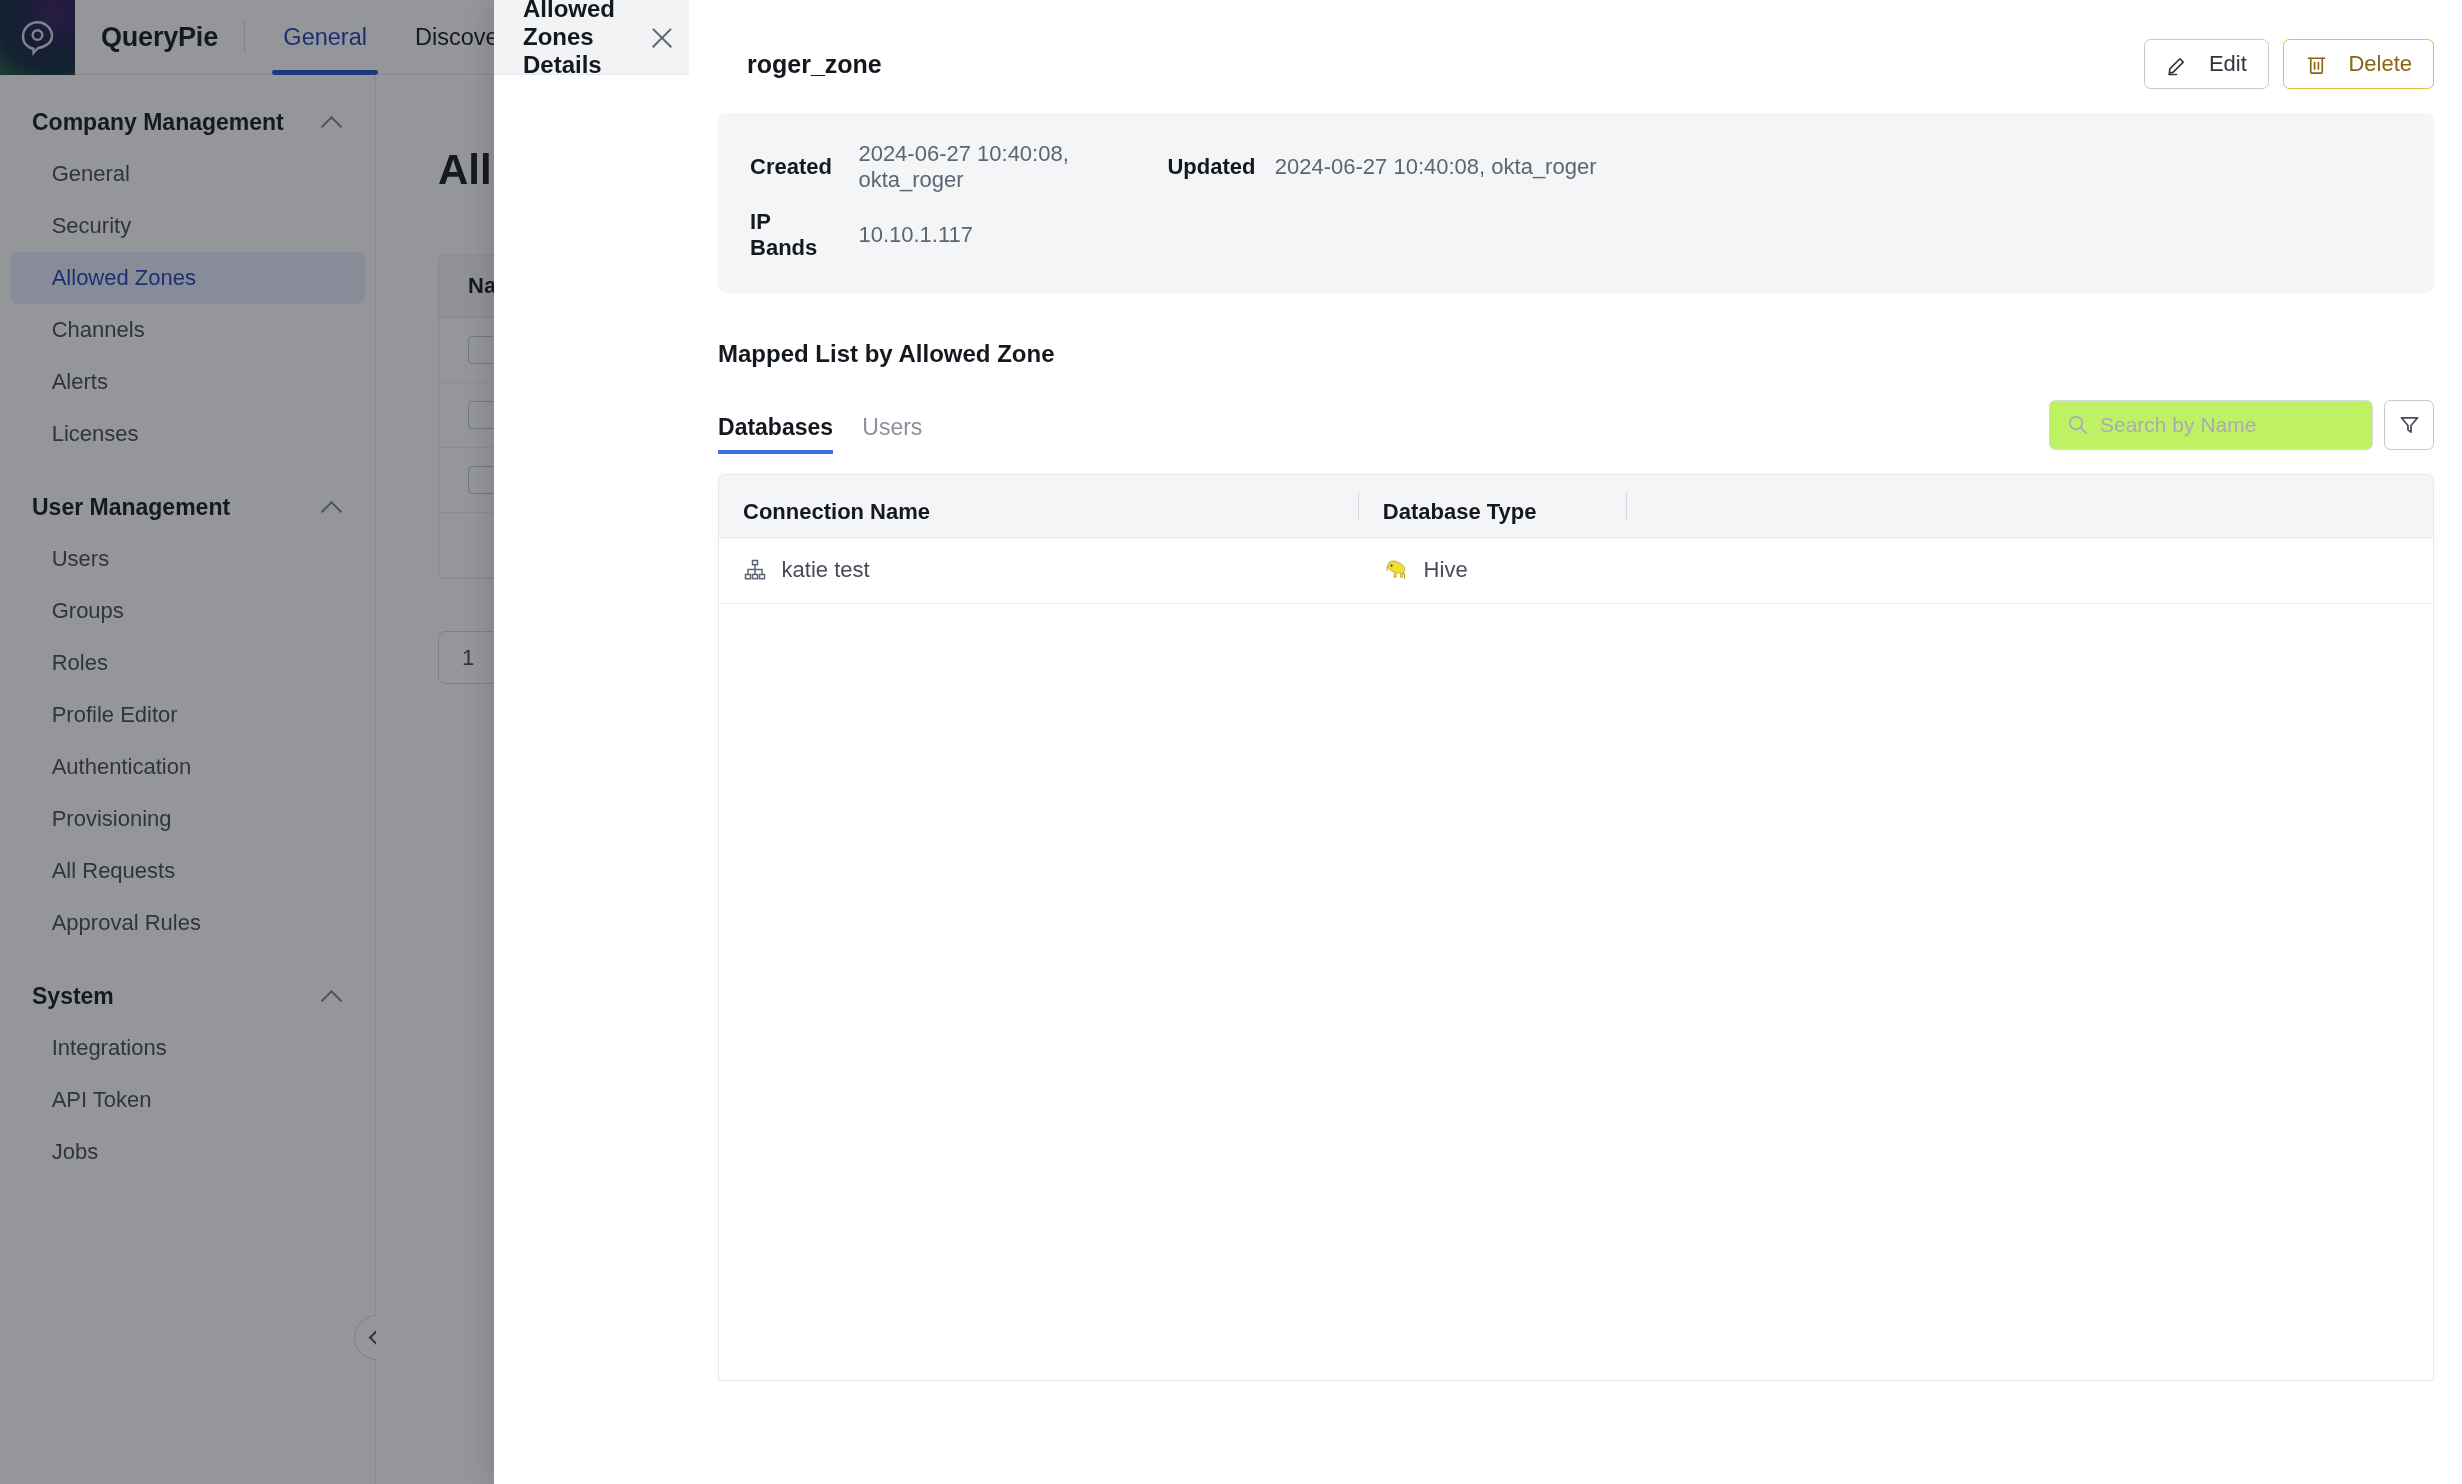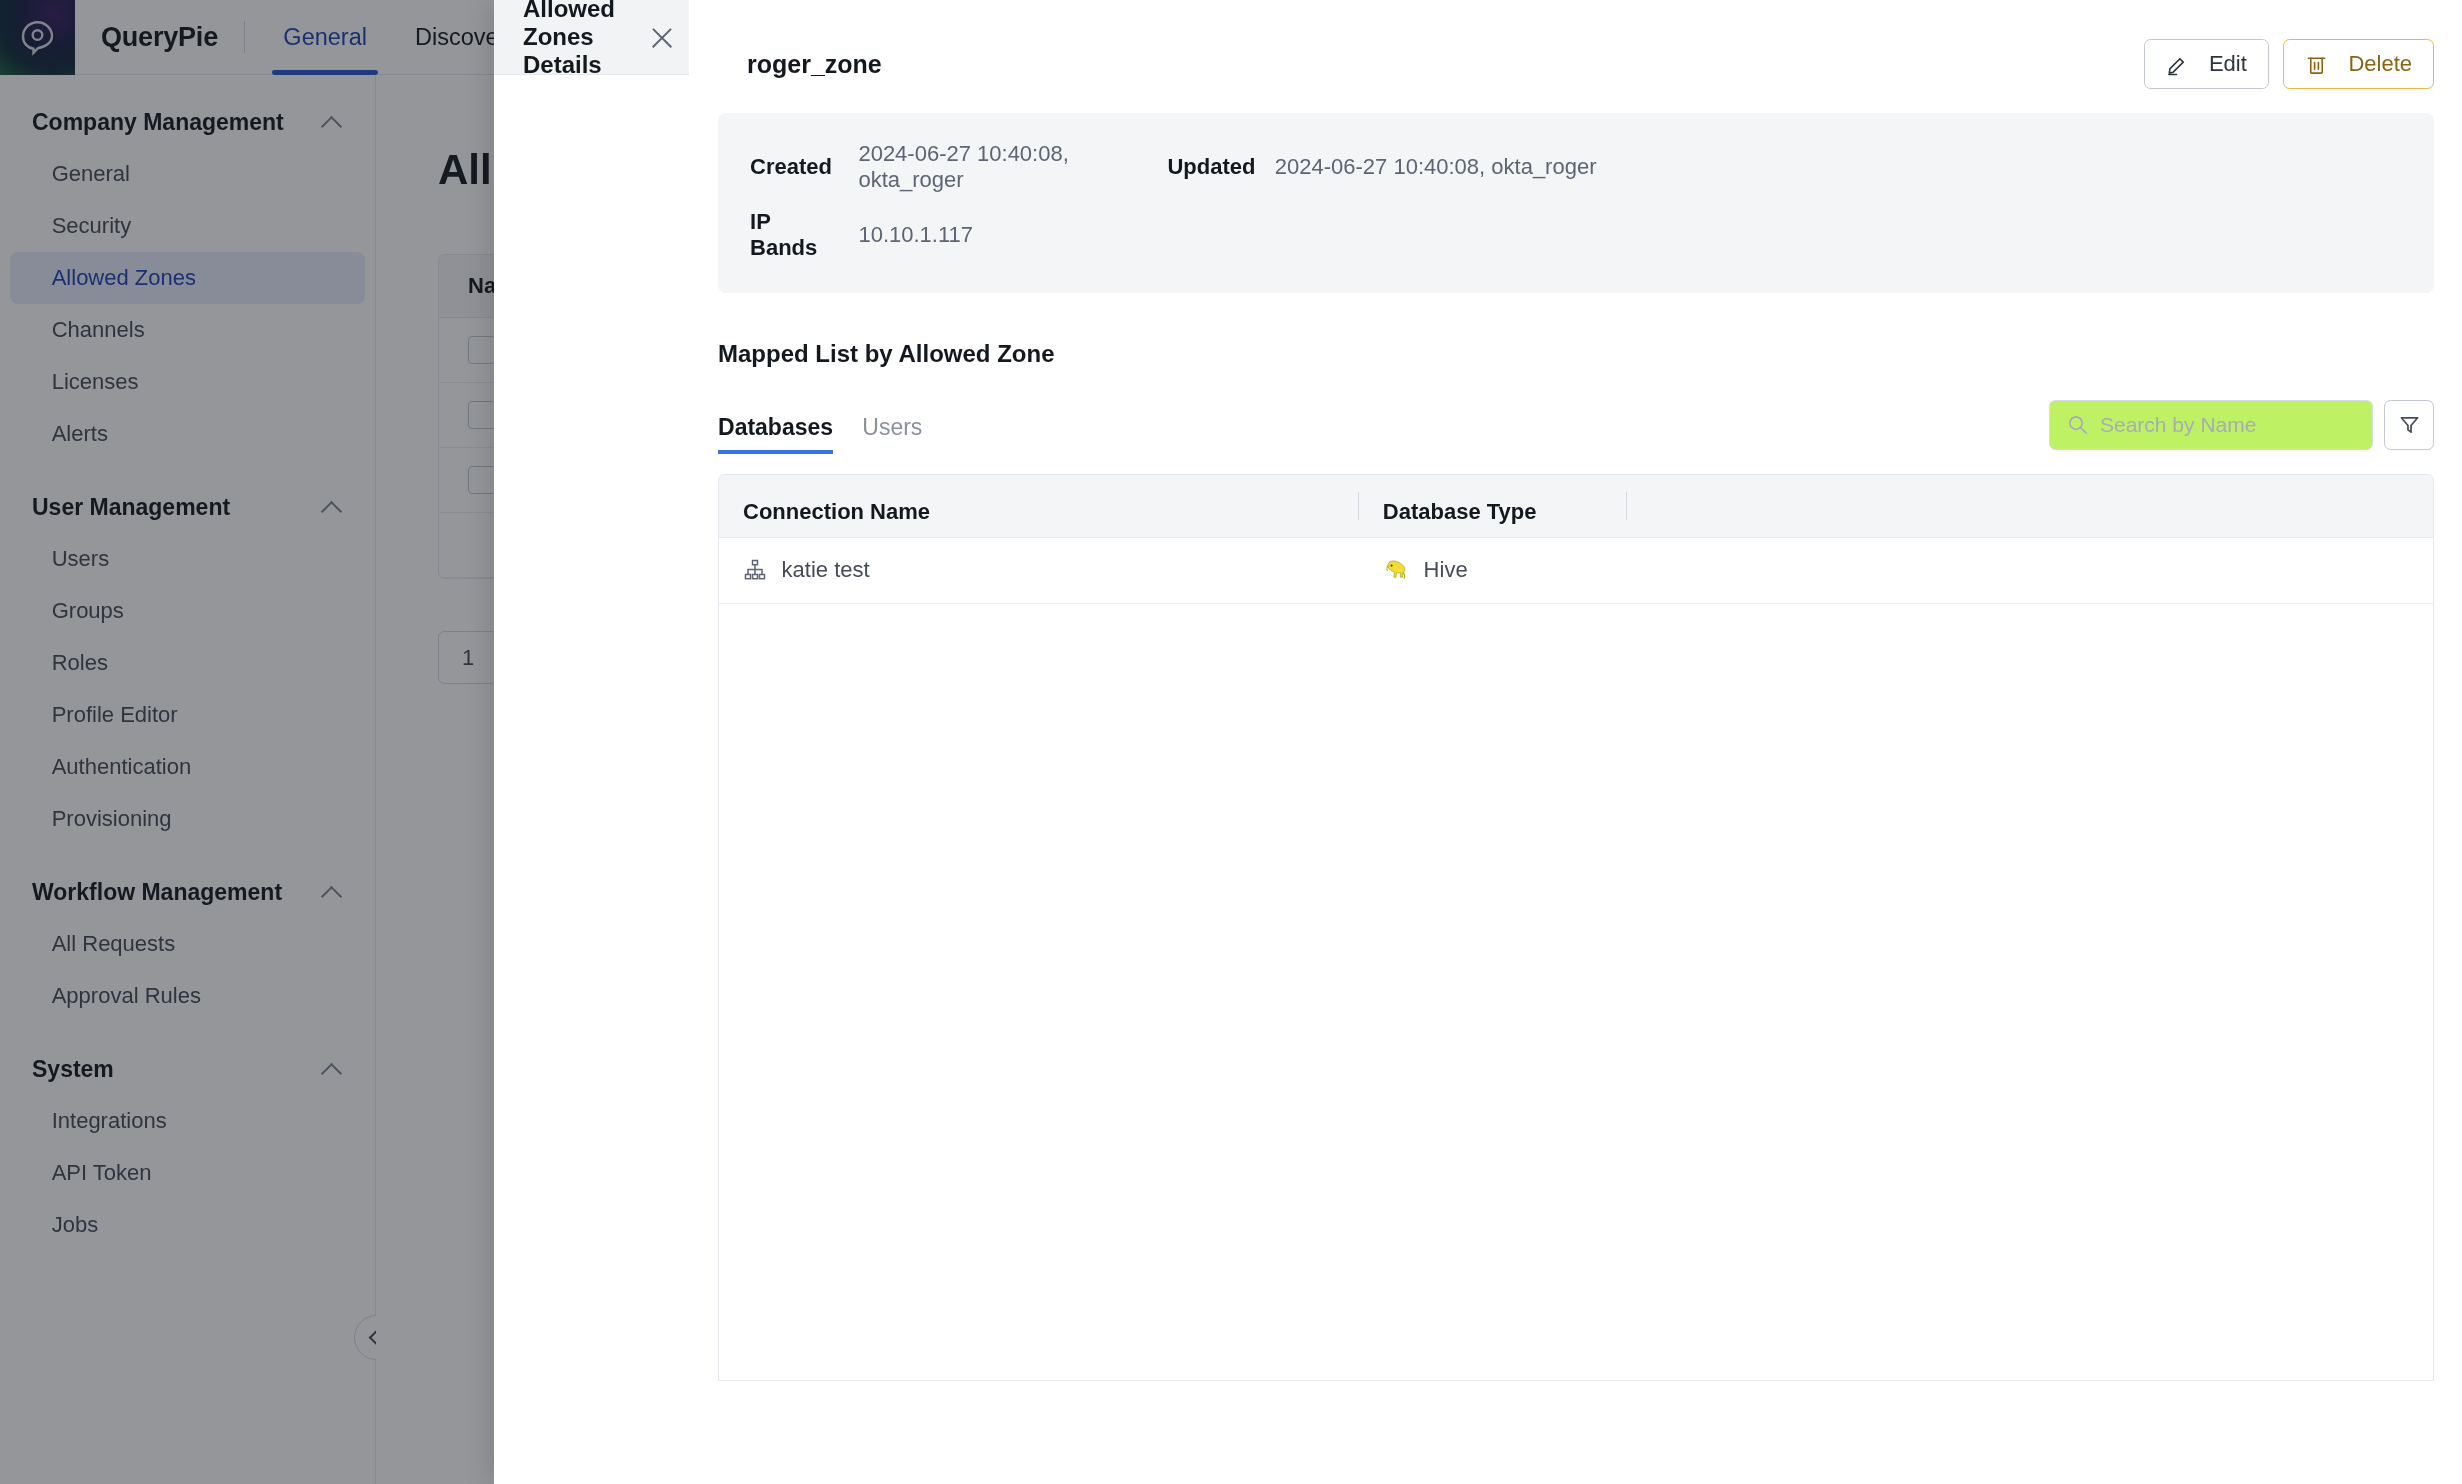--- a/index.html
+++ b/index.html
@@ -238,24 +238,24 @@
       <div class="side-item">
           <span>Security</span>
         </div>
       <div class="side-item active">
           <span>Allowed Zones</span>
         </div>
       <div class="side-item">
           <span>Channels</span>
         </div>
       <div class="side-item">
+          <span>Alerts</span>
+        </div>
+      <div class="side-item">
           <span>Licenses</span>
-        </div>
-      <div class="side-item">
-          <span>Alerts</span>
         </div>
 
       <div class="side-group-head">
         <span class="txt">User Management</span>
         <span class="chev-up"></span>
       </div>
       <div class="side-item">
           <span>Users</span>
         </div>
       <div class="side-item">
@@ -267,24 +267,20 @@
       <div class="side-item">
           <span>Profile Editor</span>
         </div>
       <div class="side-item">
           <span>Authentication</span>
         </div>
       <div class="side-item">
           <span>Provisioning</span>
         </div>
 
-      <div class="side-group-head">
-        <span class="txt">Workflow Management</span>
-        <span class="chev-up"></span>
-      </div>
       <div class="side-item">
           <span>All Requests</span>
         </div>
       <div class="side-item">
           <span>Approval Rules</span>
         </div>
 
       <div class="side-group-head">
         <span class="txt">System</span>
         <span class="chev-up"></span>

